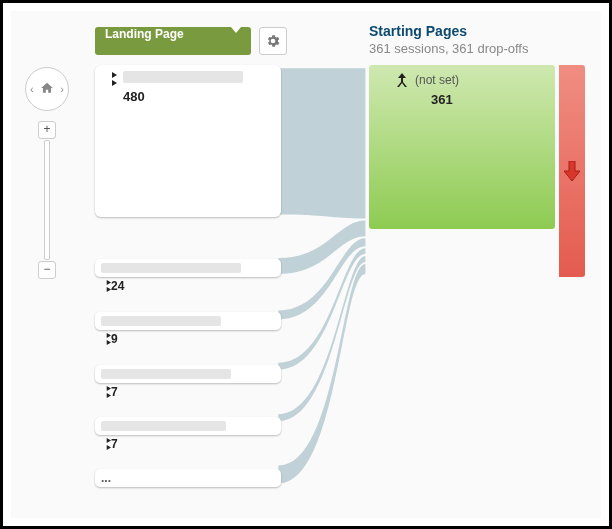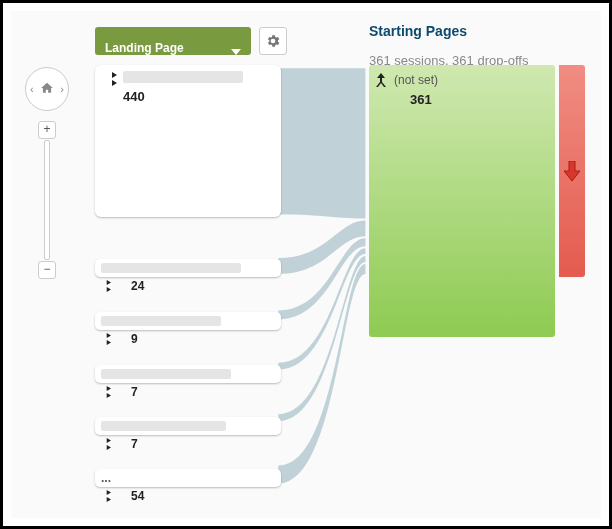--- a/index.html
+++ b/index.html
@@ -84,21 +84,21 @@
   .dim-dd {
     position: absolute;
     top: 16px;
     left: 84px;
     width: 156px;
     height: 28px;
     background: #7a9a3f;
     color: #fff;
     border-radius: 3px;
     display: flex;
-    align-items: flex-end;
+    align-items: flex-start;
     padding: 0 10px;
     font-weight: bold;
     font-size: 12px;
     cursor: pointer;
   }
   .dim-dd .caret {
     margin-left: auto;
     width: 0; height: 0;
     border-left: 5px solid transparent;
     border-right: 5px solid transparent;
@@ -129,21 +129,21 @@
     left: 358px;
   }
   .hdr-right .title {
     font-weight: bold;
     color: #0c4a6e;
     font-size: 14px;
   }
   .hdr-right .sub {
     color: #888;
     font-size: 13px;
-    margin-top: 14px;
+    margin-top: 2px;
   }
 
   
   .big-card {
     position: absolute;
     left: 84px;
     top: 54px;
     width: 186px;
     height: 152px;
     background: #fff;
@@ -194,45 +194,45 @@
   }
   .pill .bar .blur {
     height: 10px;
     background: #e5e5e5;
     border-radius: 2px;
     flex: 0 0 auto;
   }
   .pill .under {
     display: flex;
     align-items: center;
-    gap: 20px;
+    gap: 0;
     padding-left: 4px;
     margin-top: 2px;
   }
   .pill .under .cnt {
     font-weight: bold;
     font-size: 12px;
     color: #222;
   }
   .pill .ellipsis {
     font-weight: bold;
     color: #555;
     font-size: 12px;
   }
 
   
   .dest {
     position: absolute;
     left: 358px;
     top: 54px;
     width: 186px;
-    height: 272px;
+    height: 164px;
     background: linear-gradient(180deg, #cfe8b0 0%, #8ecb52 100%);
     border-radius: 3px;
-    padding: 8px 5px;
+    padding: 8px 26px;
   }
   .dest .row {
     display: flex;
     gap: 6px;
     align-items: flex-start;
   }
   .dest .label {
     color: #555;
     font-size: 12px;
   }
@@ -333,21 +333,21 @@
         <span class="ico-stack">
           <svg width="14" height="8" viewBox="0 0 14 8">
               <path d="M0 4 H9 L9 1 L14 4 L9 7 L9 4 Z" fill="#222"></path>
             </svg>
           <svg width="14" height="8" viewBox="0 0 14 8">
               <path d="M0 4 H9 L9 1 L14 4 L9 7 L9 4 Z" fill="#222"></path>
             </svg>
         </span>
         <span class="label"></span>
       </div>
-      <div class="count">440</div>
+      <div class="count">480</div>
     </div>
 
     <div class="pill" style="top:248px">
       <div class="bar">
           <span class="blur" style="width:140px"></span>
         </div>
       <div class="under">
         <span class="ico-stack">
           <svg width="12" height="7" viewBox="0 0 14 8">
               <path d="M0 4 H9 L9 1 L14 4 L9 7 L9 4 Z" fill="#222"></path>
@@ -408,31 +408,20 @@
             </svg>
         </span>
         <span class="cnt">7</span>
       </div>
     </div>
 
     <div class="pill" style="top:458px">
       <div class="bar">
           <span class="ellipsis">...</span>
         </div>
-      <div class="under">
-        <span class="ico-stack">
-          <svg width="12" height="7" viewBox="0 0 14 8">
-              <path d="M0 4 H9 L9 1 L14 4 L9 7 L9 4 Z" fill="#222"></path>
-            </svg>
-          <svg width="12" height="7" viewBox="0 0 14 8">
-              <path d="M0 4 H9 L9 1 L14 4 L9 7 L9 4 Z" fill="#222"></path>
-            </svg>
-        </span>
-        <span class="cnt">54</span>
-      </div>
     </div>
 
     <div class="dest">
       <div class="row">
         <span>
           <svg width="14" height="16" viewBox="0 0 14 16">
               <path fill="#222" d="M7 0 L11 5 H8 V9 L12 14 H10 L7 10 L4 14 H2 L6 9 V5 H3 Z"></path>
             </svg>
         </span>
         <span class="label">(not set)</span>

